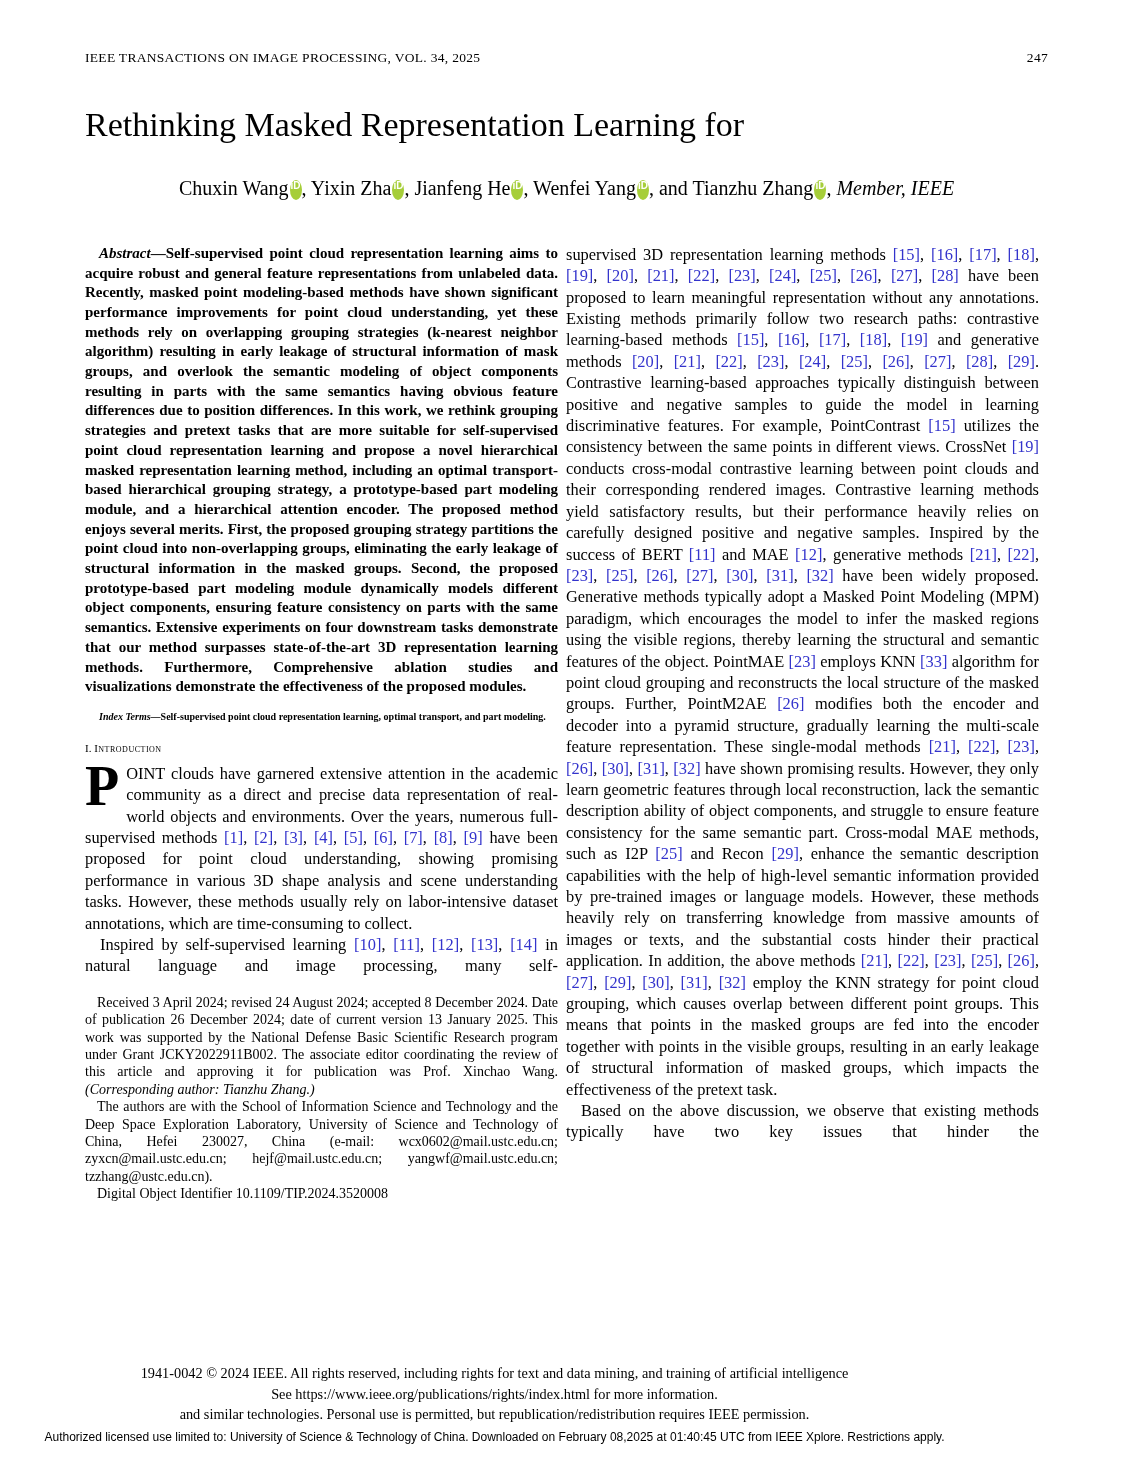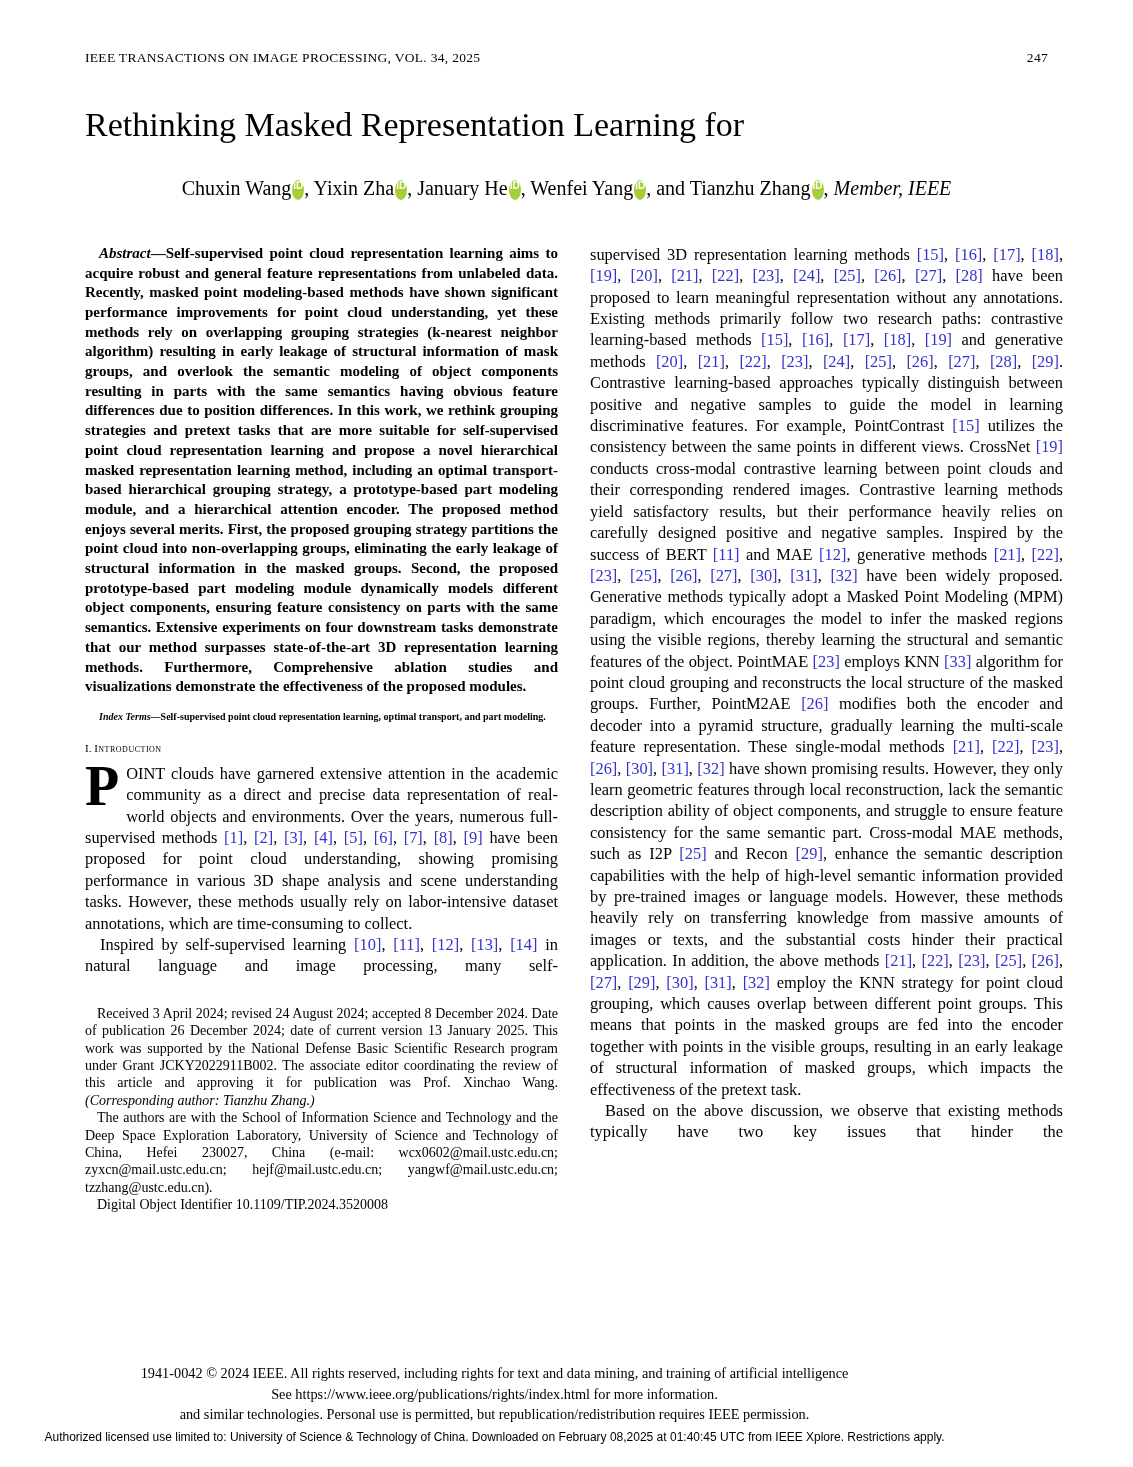--- a/index.html
+++ b/index.html
@@ -18,40 +18,40 @@
 
   
   .authors{margin-top:30px;text-align:center;font-size:20px;}
   .orcid{display:inline-block;width:12px;height:20px;border-radius:50%;
          background:#A6CE39;color:#fff;font-family:"Liberation Sans",sans-serif;
          font-size:10px;font-weight:bold;line-height:12px;text-align:center;
          vertical-align:6px;margin-left:1px;}
   .membership{font-style:italic;}
 
   
-  .cols{display:flex;gap:32px;margin-top:44px;}
+  .cols{display:flex;gap:8px;margin-top:44px;}
   .col{width:473px;flex:0 0 473px;}
 
   p{margin:0;text-align:justify;}
   .abstract-p{font-size:15px;font-weight:bold;line-height:19.7px;text-indent:14px;}
   .index-p{font-size:10px;font-weight:bold;line-height:19.7px;text-indent:14px;margin-top:10px;}
   .lab{font-style:italic;}
 
   .sec-head{margin-top:15px;margin-bottom:9px;font-size:11px;}
   .sc{font-variant:small-caps;letter-spacing:0.5px;}
 
   .body-p{font-size:16.4px;line-height:21.4px;text-indent:15px;}
   .nodent{text-indent:0;}
   .cont-end{text-align-last:justify;}
   .dropcap{float:left;font-size:56px;line-height:43px;font-weight:bold;
            margin:2px 7px 0 0;}
 
   .cite{color:#3333cc;}
 
-  .footnotes{margin-top:28px;}
+  .footnotes{margin-top:17px;}
   .footnotes p{font-size:14px;line-height:17.4px;text-indent:12px;}
 
   
   .footer{position:absolute;left:0;top:1363px;width:989px;text-align:center;}
   .footer .fline{font-size:14.3px;line-height:20.5px;}
   .stamp{margin-top:5px;font-family:"Liberation Sans",sans-serif;font-size:12px;}
 </style>
 </head>
 <body>
 
@@ -61,21 +61,21 @@
     <div class="runhead">
       <span>IEEE TRANSACTIONS ON IMAGE PROCESSING, VOL. 34, 2025</span>
       <span>247</span>
     </div>
 
     <div class="title">
       <div>Rethinking Masked Representation Learning for</div>
     </div>
 
     <div class="authors">
-      <span>Chuxin Wang</span><span class="orcid">iD</span><span>, </span><span>Yixin Zha</span><span class="orcid">iD</span><span>, </span><span>January He</span><span class="orcid">iD</span><span>, </span><span>Wenfei Yang</span><span class="orcid">iD</span><span>, and </span><span>Tianzhu Zhang</span><span class="orcid">iD</span><span>, </span><span class="membership">Member, IEEE</span>
+      <span>Chuxin Wang</span><span class="orcid">iD</span><span>, </span><span>Yixin Zha</span><span class="orcid">iD</span><span>, </span><span>Jianfeng He</span><span class="orcid">iD</span><span>, </span><span>Wenfei Yang</span><span class="orcid">iD</span><span>, and </span><span>Tianzhu Zhang</span><span class="orcid">iD</span><span>, </span><span class="membership">Member, IEEE</span>
     </div>
 
     <div class="cols">
 
       <div class="col">
         <p class="abstract-p"><span class="lab">Abstract</span><span>—</span><span>Self-supervised point cloud representation learning aims to acquire robust and general feature representations from unlabeled data. Recently, masked point modeling-based methods have shown significant performance improvements for point cloud understanding, yet these methods rely on overlapping grouping strategies (k-nearest neighbor algorithm) resulting in early leakage of structural information of mask groups, and overlook the semantic modeling of object components resulting in parts with the same semantics having obvious feature differences due to position differences. In this work, we rethink grouping strategies and pretext tasks that are more suitable for self-supervised point cloud representation learning and propose a novel hierarchical masked representation learning method, including an optimal transport-based hierarchical grouping strategy, a prototype-based part modeling module, and a hierarchical attention encoder. The proposed method enjoys several merits. First, the proposed grouping strategy partitions the point cloud into non-overlapping groups, eliminating the early leakage of structural information in the masked groups. Second, the proposed prototype-based part modeling module dynamically models different object components, ensuring feature consistency on parts with the same semantics. Extensive experiments on four downstream tasks demonstrate that our method surpasses state-of-the-art 3D representation learning methods. Furthermore, Comprehensive ablation studies and visualizations demonstrate the effectiveness of the proposed modules.</span></p>
 
         <p class="index-p"><span class="lab">Index Terms</span><span>—</span><span>Self-supervised point cloud representation learning, optimal transport, and part modeling.</span></p>
 
         <div class="sec-head">

